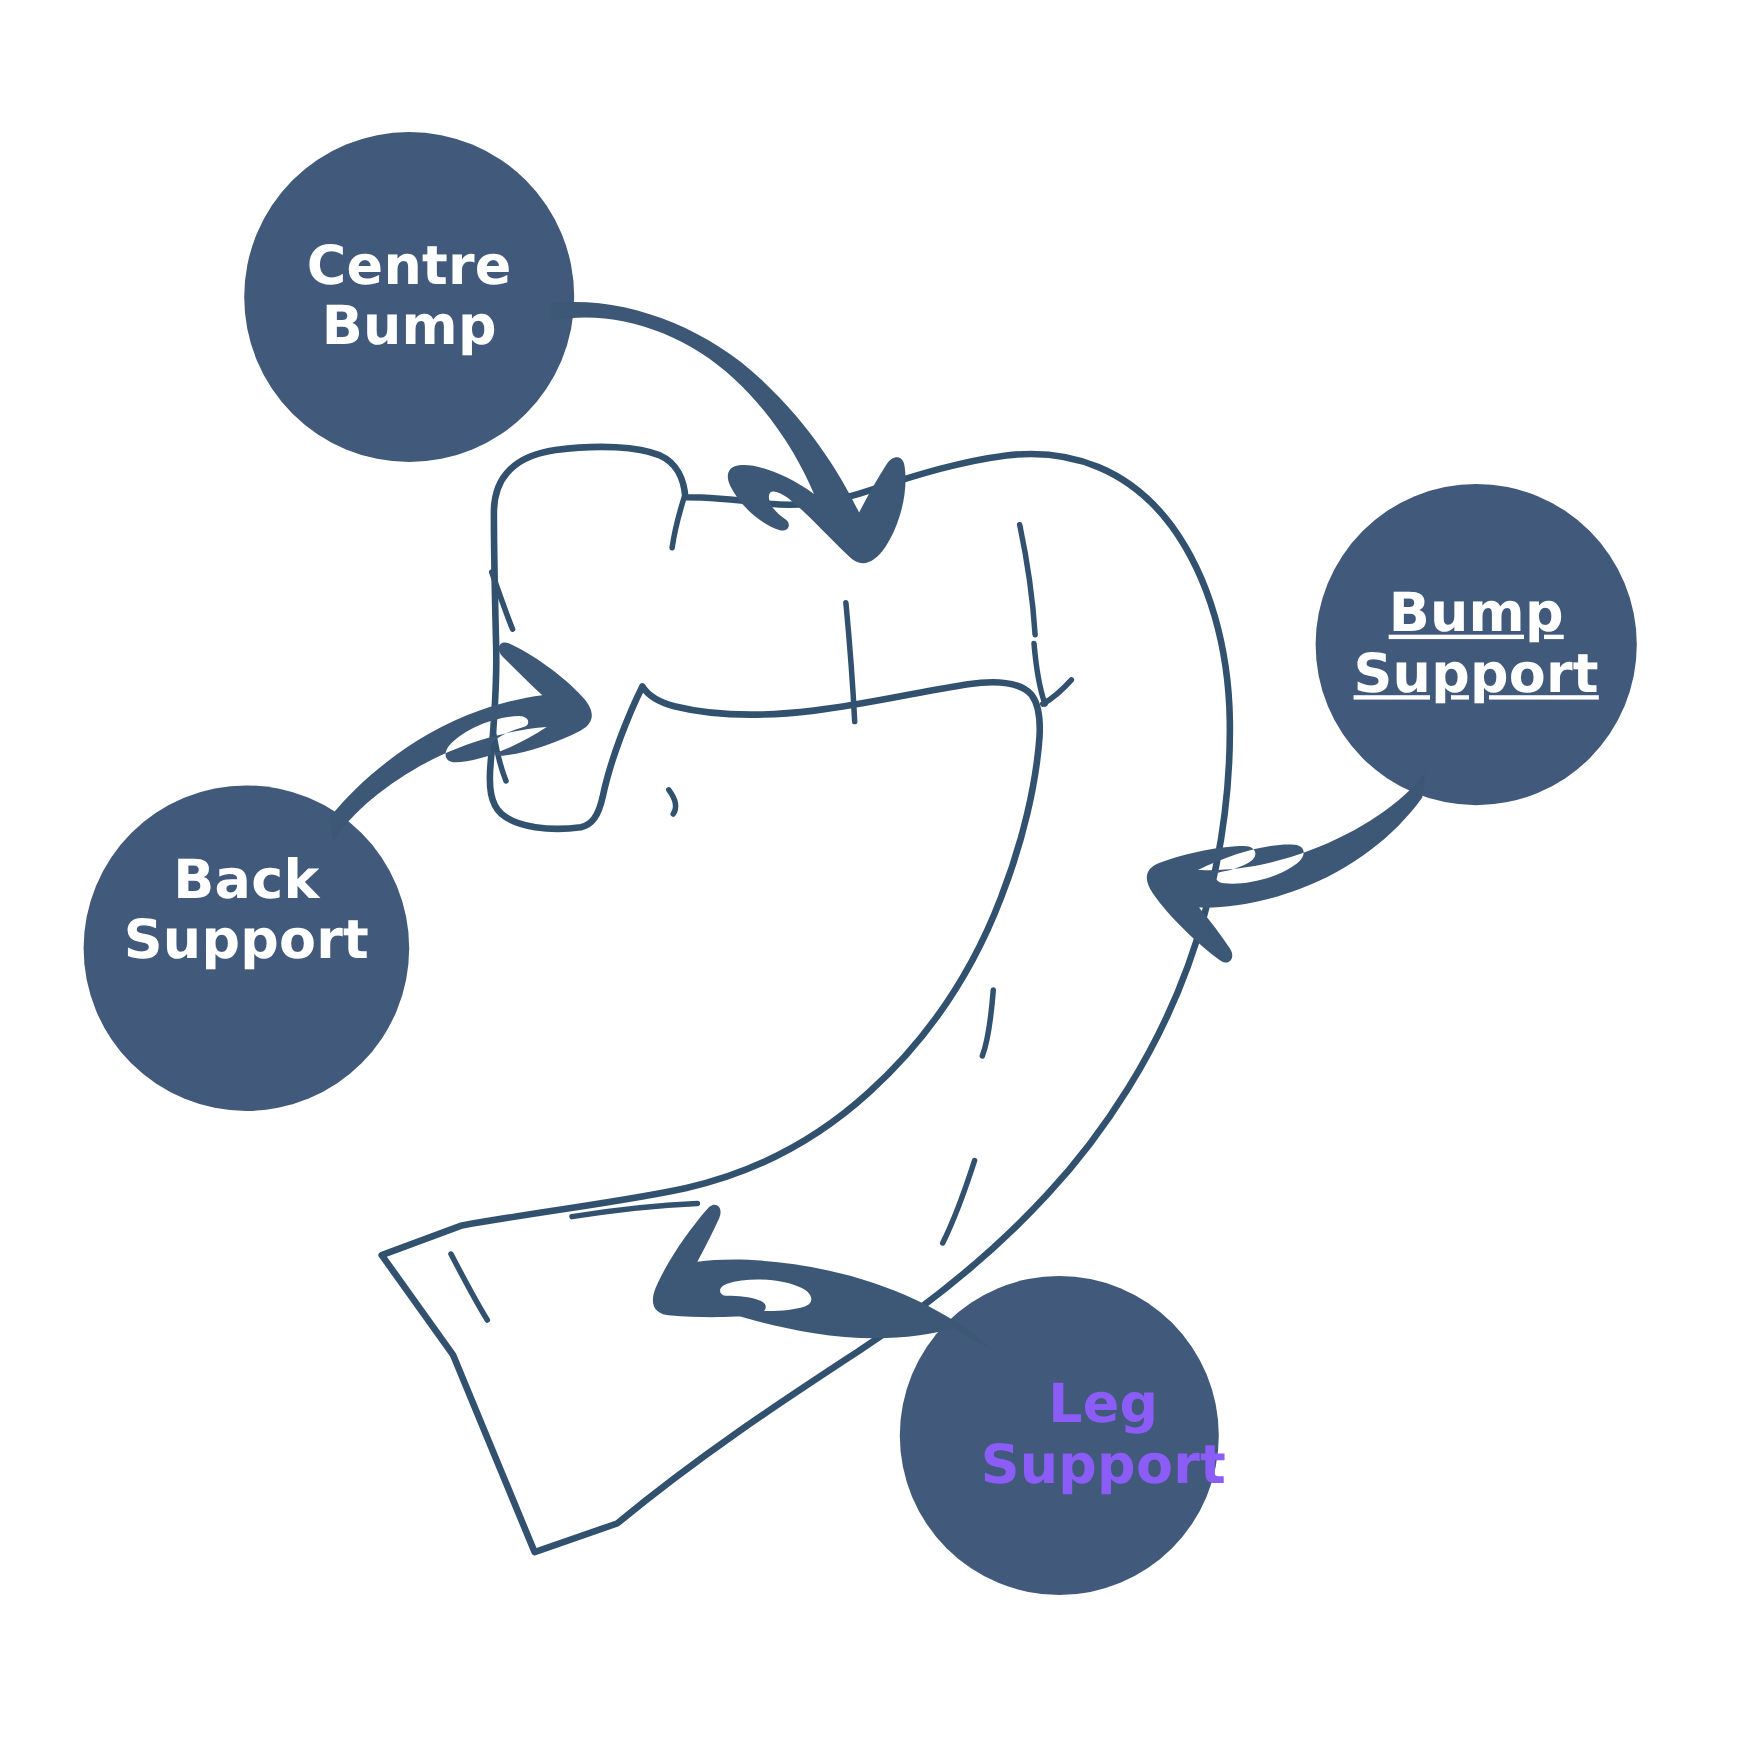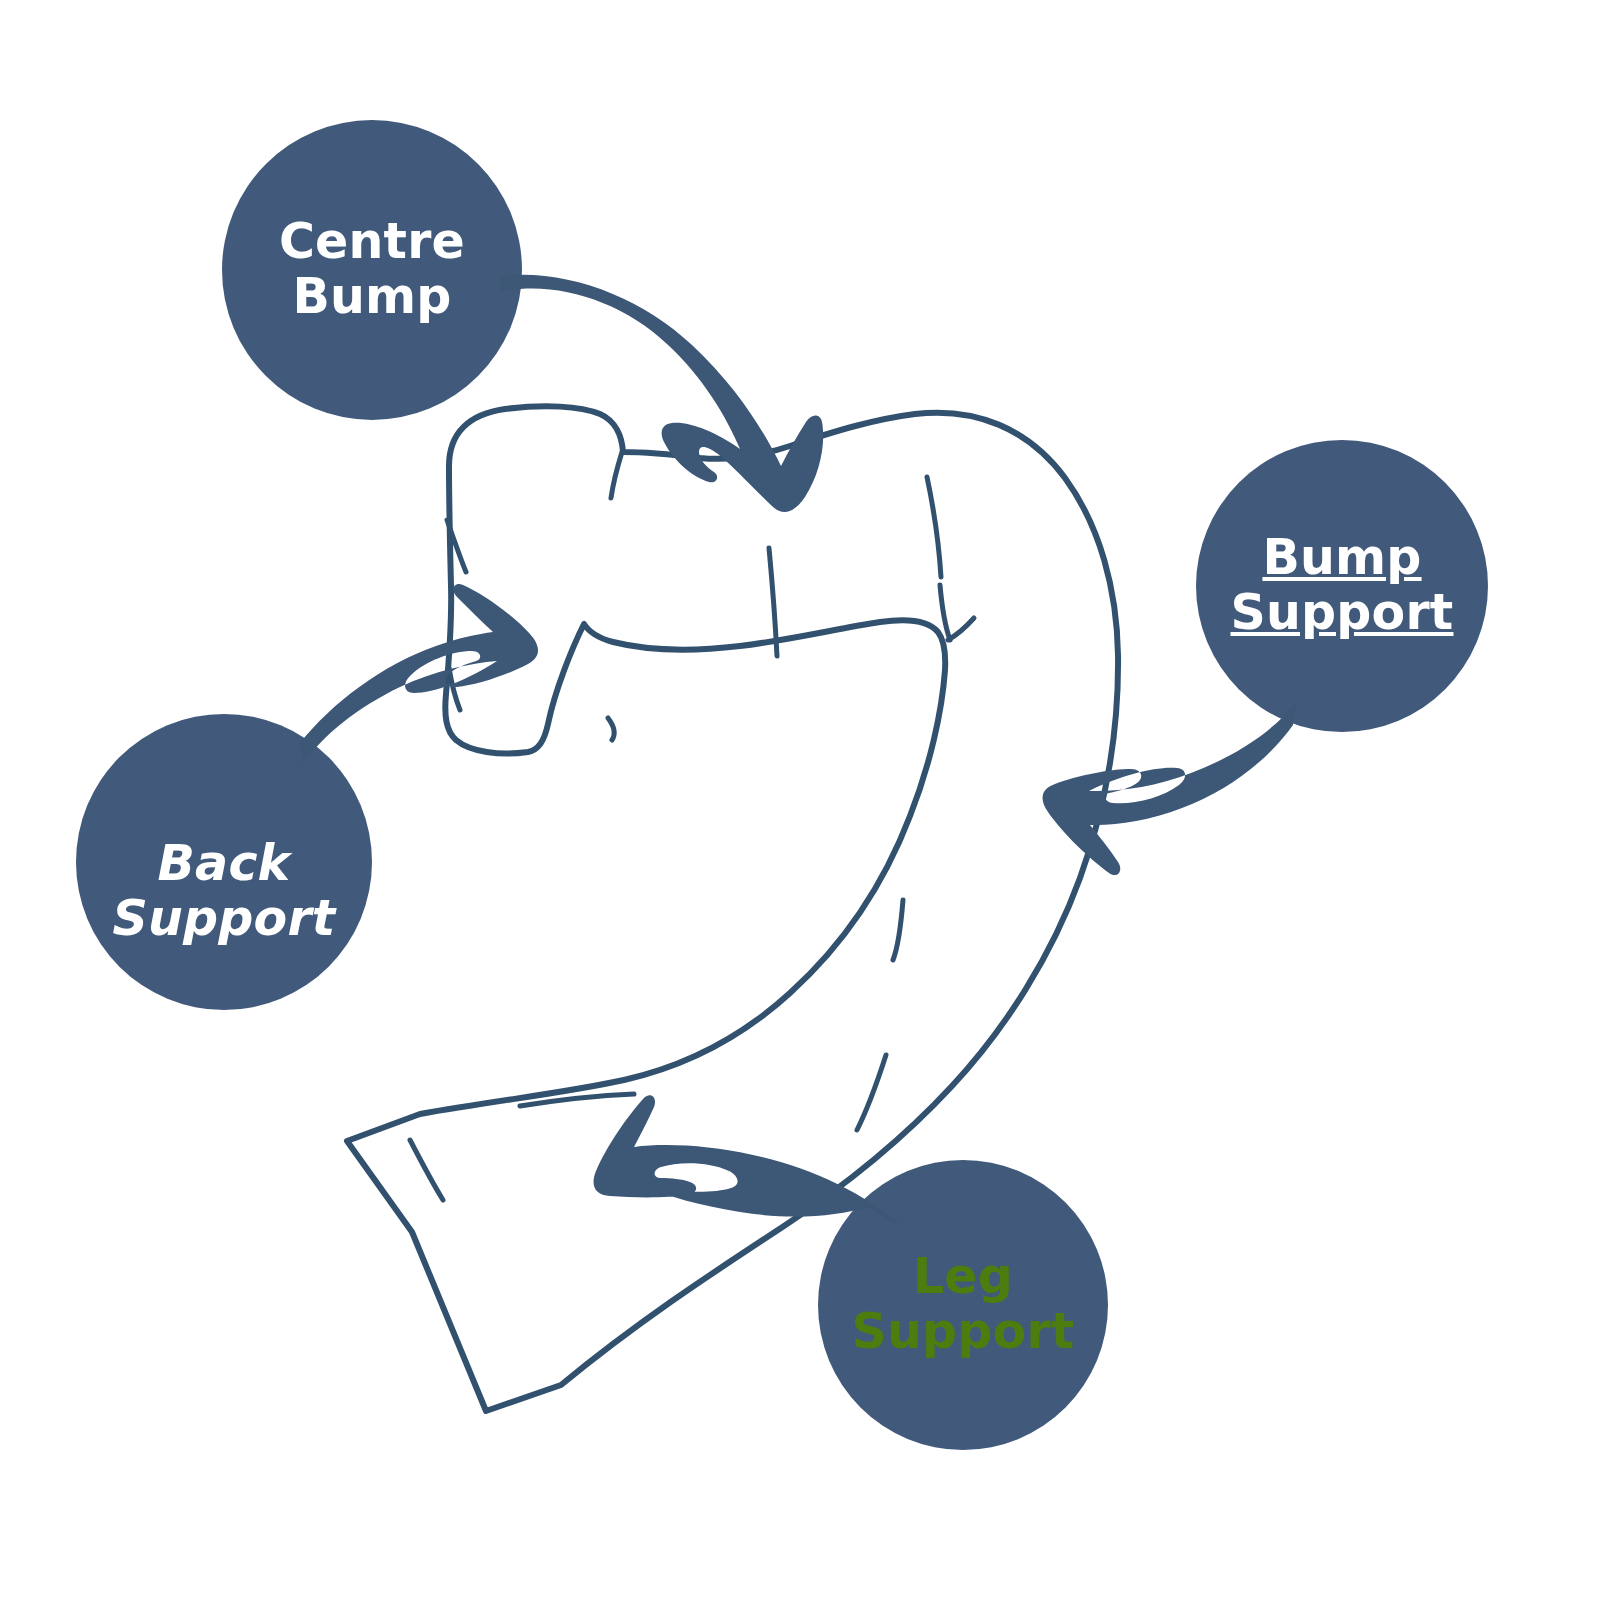--- a/index.html
+++ b/index.html
@@ -194,23 +194,23 @@
   <div class="callout-label" id="label-centre-panel" style="color: rgb(255, 255, 255); left: 222px; top: 120px; width: 300px; height: 300px;">
     <span>Centre</span>
     <span>Bump</span>
   </div>
 
   <div class="callout-label" id="label-bump-support" style="color: rgb(255, 255, 255); left: 1196px; top: 440px; width: 292px; height: 292px;">
     <span>Bump</span>
     <span>Support</span>
   </div>
 
-  <div class="callout-label" id="label-back-support" style="color: rgb(255, 255, 255); left: 76px; top: 744px; width: 296px; height: 296px; font-style: italic;">
+  <div class="callout-label" id="label-back-support" style="color: rgb(255, 255, 255); left: 76px; top: 680px; width: 296px; height: 296px;">
     <span>Back</span>
     <span>Support</span>
   </div>
 
-  <div class="callout-label" id="label-leg-support" style="color: #4d7c0f; left: 818px; top: 1160px; width: 290px; height: 290px;">
+  <div class="callout-label" id="label-leg-support" style="color: #8b5cf6; left: 858px; top: 1160px; width: 290px; height: 290px;">
     <span>Leg</span>
     <span>Support</span>
   </div>
 
 </div>
 
 </body></html>

